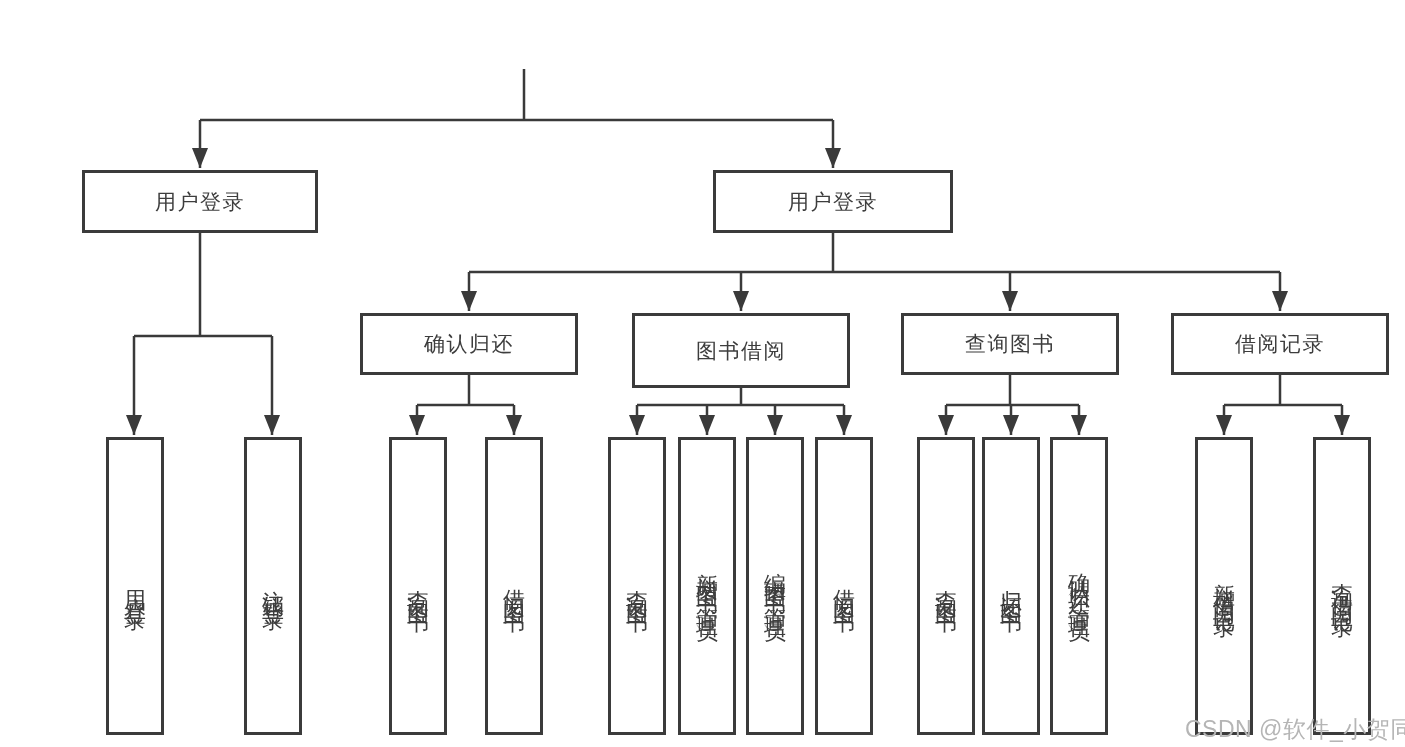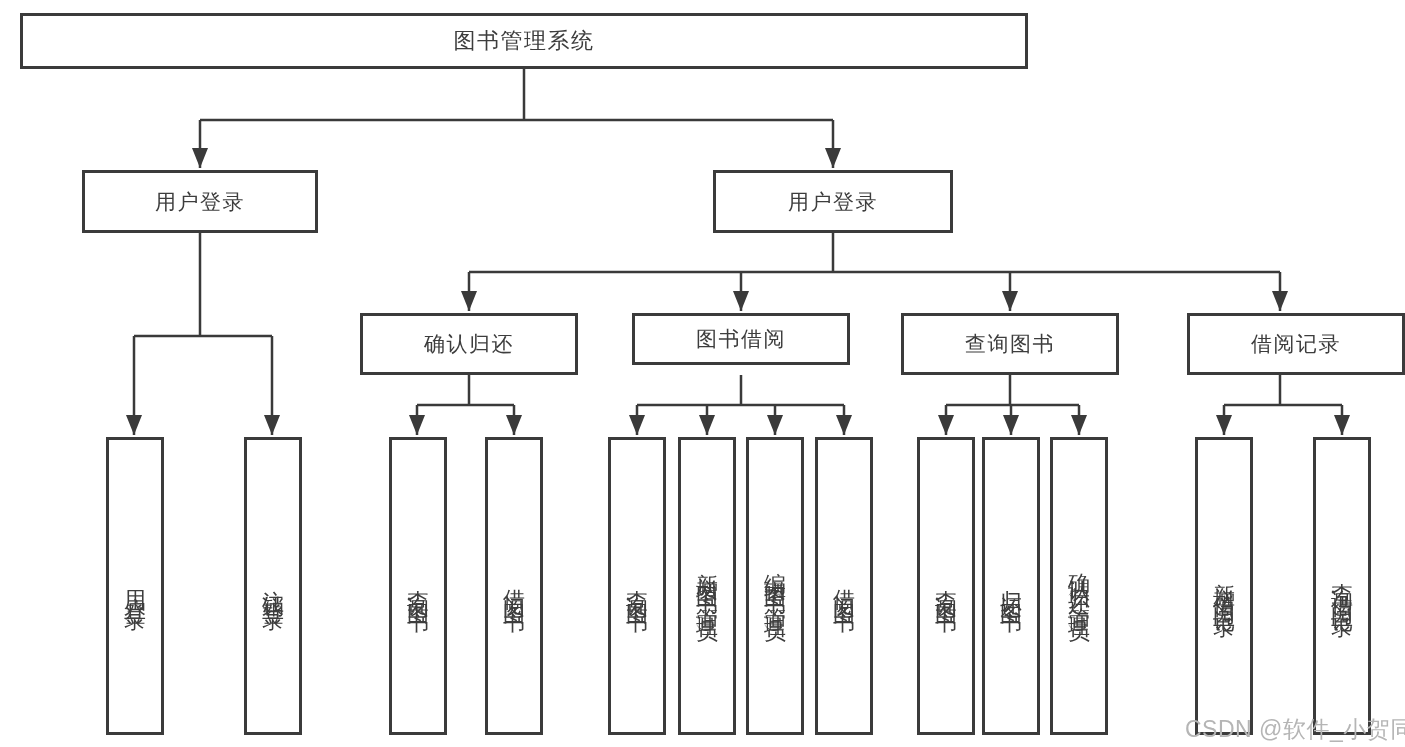--- a/index.html
+++ b/index.html
@@ -112,41 +112,38 @@
     <line class="arrow" x1="844" y1="405" x2="844" y2="435" marker-end="url(#arrowhead)"></line>
 
     <line class="arrow" x1="946" y1="405" x2="946" y2="435" marker-end="url(#arrowhead)"></line>
     <line class="arrow" x1="1011" y1="405" x2="1011" y2="435" marker-end="url(#arrowhead)"></line>
     <line class="arrow" x1="1079" y1="405" x2="1079" y2="435" marker-end="url(#arrowhead)"></line>
 
     <line class="arrow" x1="1224" y1="405" x2="1224" y2="435" marker-end="url(#arrowhead)"></line>
     <line class="arrow" x1="1342" y1="405" x2="1342" y2="435" marker-end="url(#arrowhead)"></line>
   </svg>
 
-  <div class="node h-node root-node" style="left:20px; top:13px; width:1008px; height:56px;">
-    <span>图书管理系统</span>
-  </div>
 
   <div class="node h-node" style="left:82px; top:170px; width:236px; height:63px;">
     <span>用户登录</span>
   </div>
   <div class="node h-node" style="left:713px; top:170px; width:240px; height:63px;">
     <span>用户登录</span>
   </div>
 
   <div class="node h-node" style="left:360px; top:313px; width:218px; height:62px;">
     <span>确认归还</span>
   </div>
-  <div class="node h-node" style="left:632px; top:313px; width:218px; height:52px;">
+  <div class="node h-node" style="left:632px; top:313px; width:218px; height:75px;">
     <span>图书借阅</span>
   </div>
   <div class="node h-node" style="left:901px; top:313px; width:218px; height:62px;">
     <span>查询图书</span>
   </div>
-  <div class="node h-node" style="left:1171px; top:313px; width:218px; height:62px;margin-left:16px;">
+  <div class="node h-node" style="left:1171px; top:313px; width:218px; height:62px;">
     <span>借阅记录</span>
   </div>
 
   <div class="node v-node" style="left:106px; top:437px; width:58px; height:298px;">
     <span class="v-text">用户登录</span>
   </div>
   <div class="node v-node" style="left:244px; top:437px; width:58px; height:298px;">
     <span class="v-text">注销登录</span>
   </div>
 

